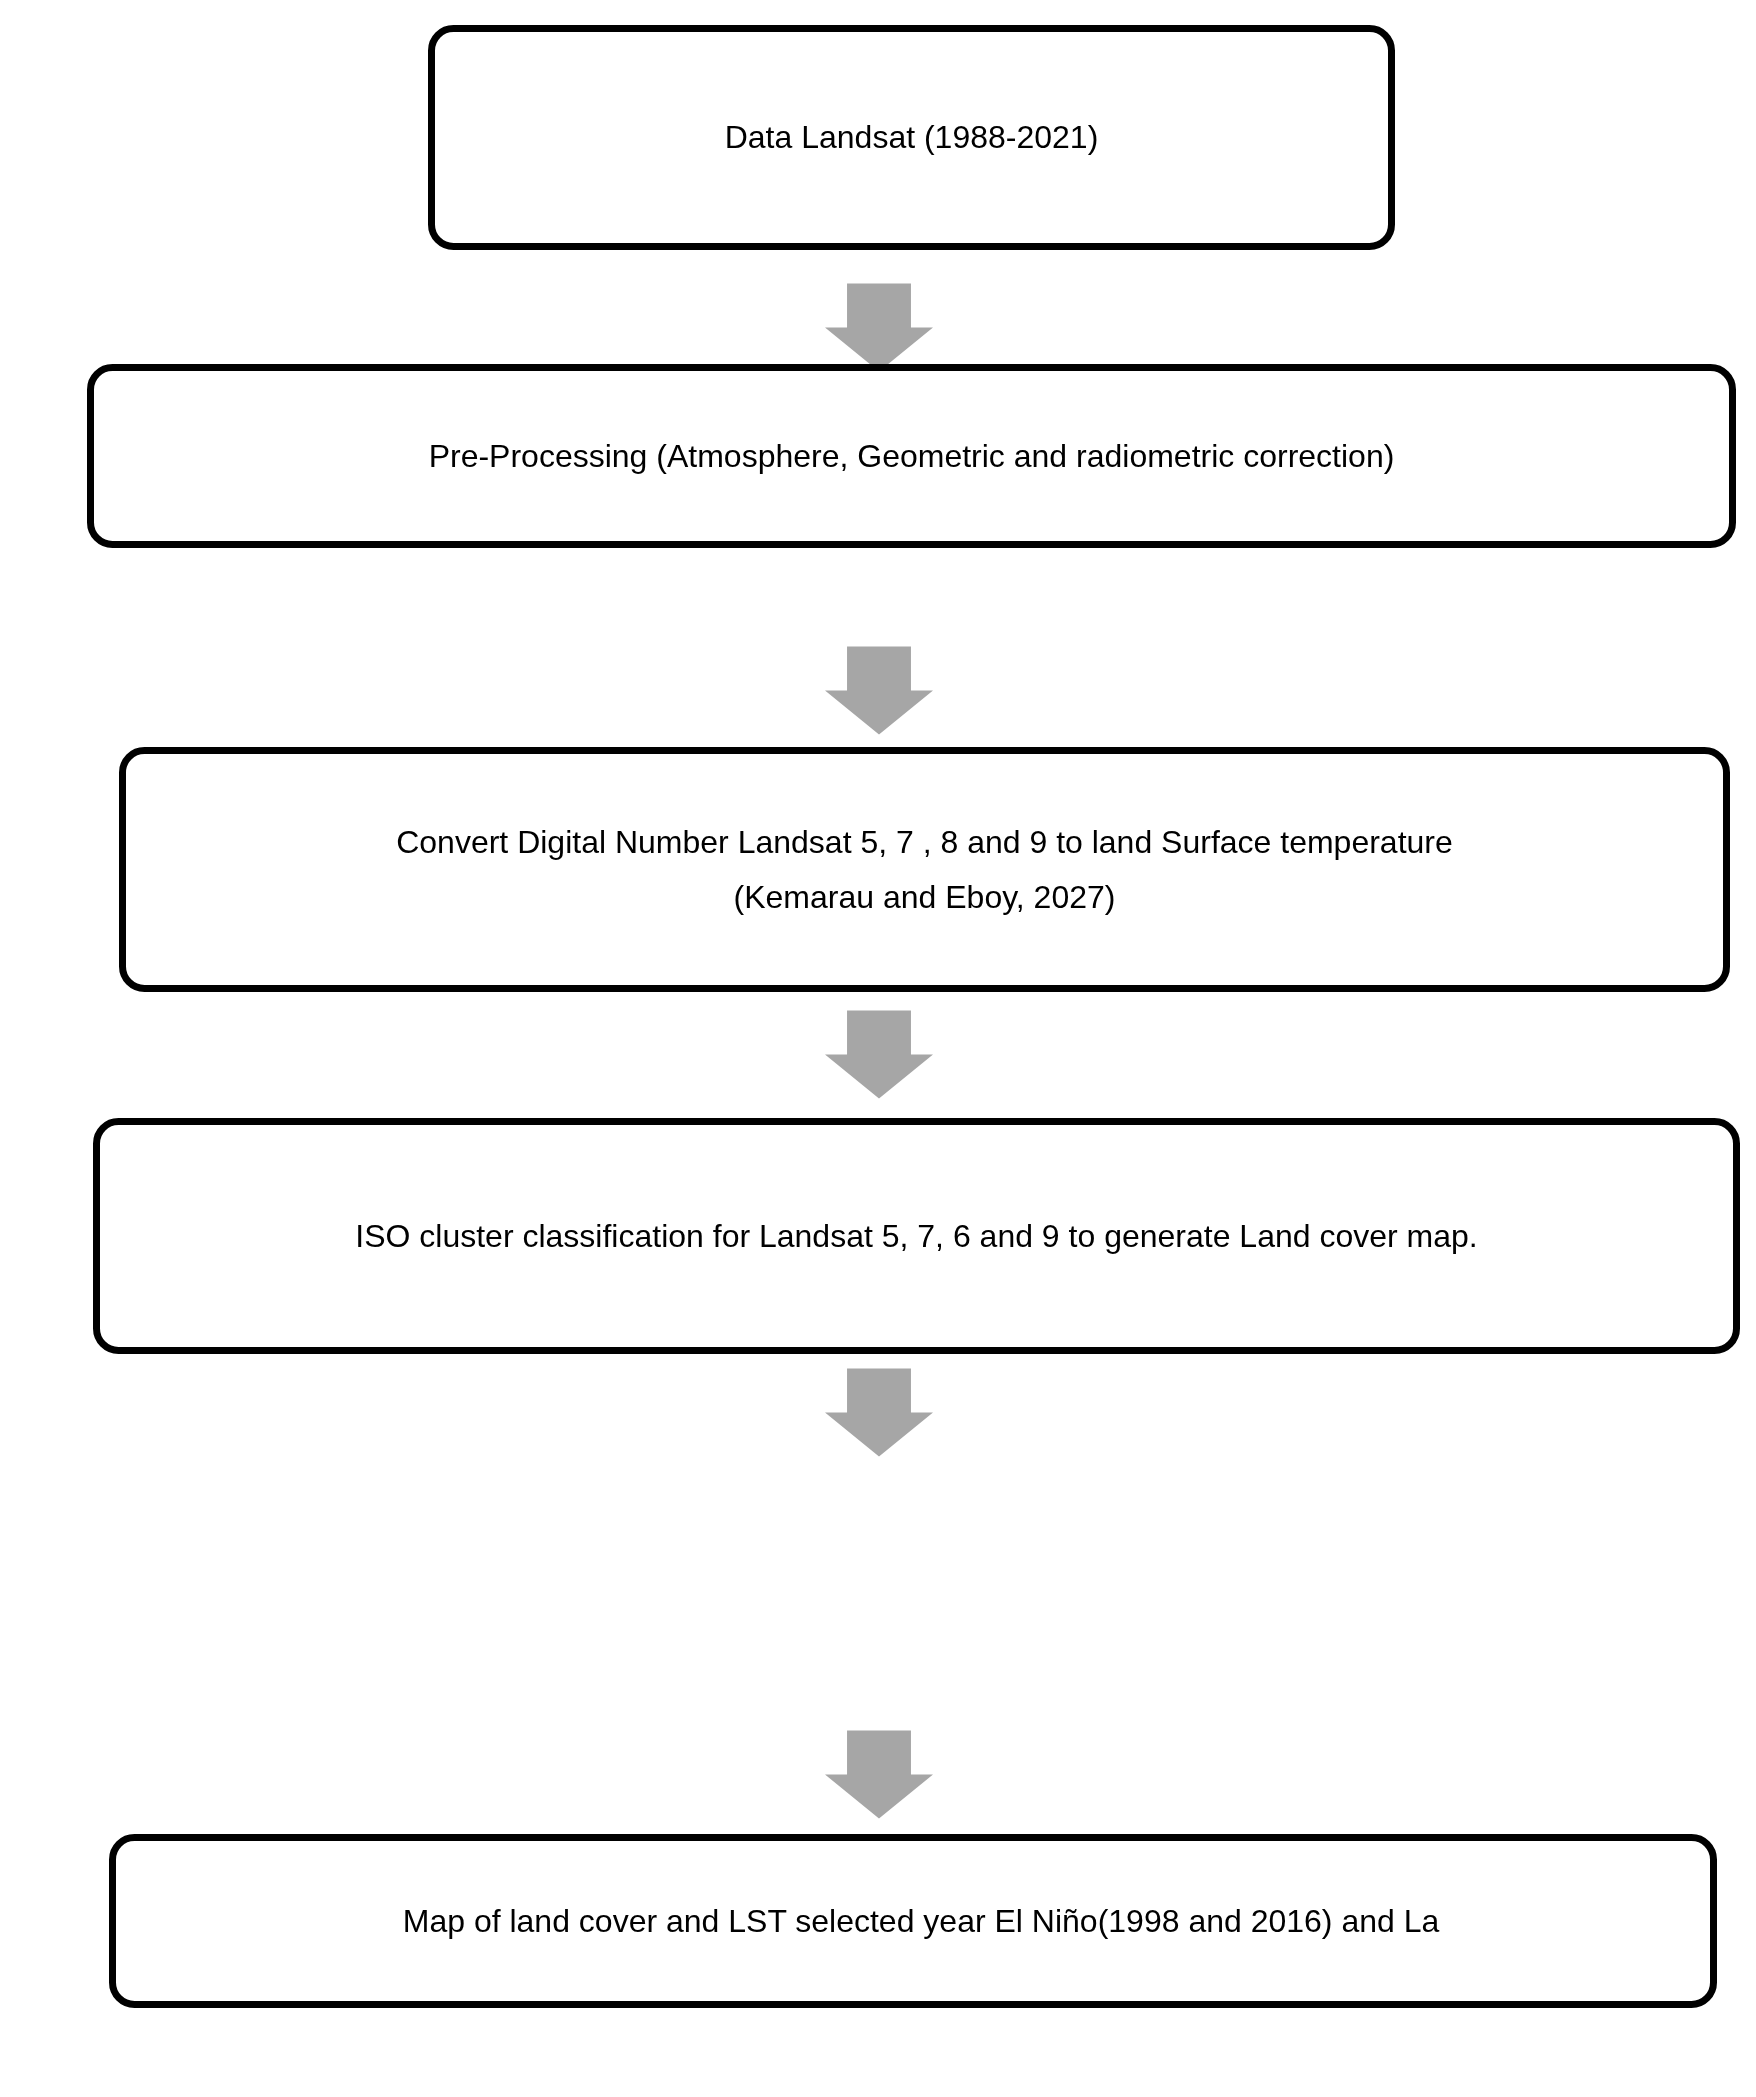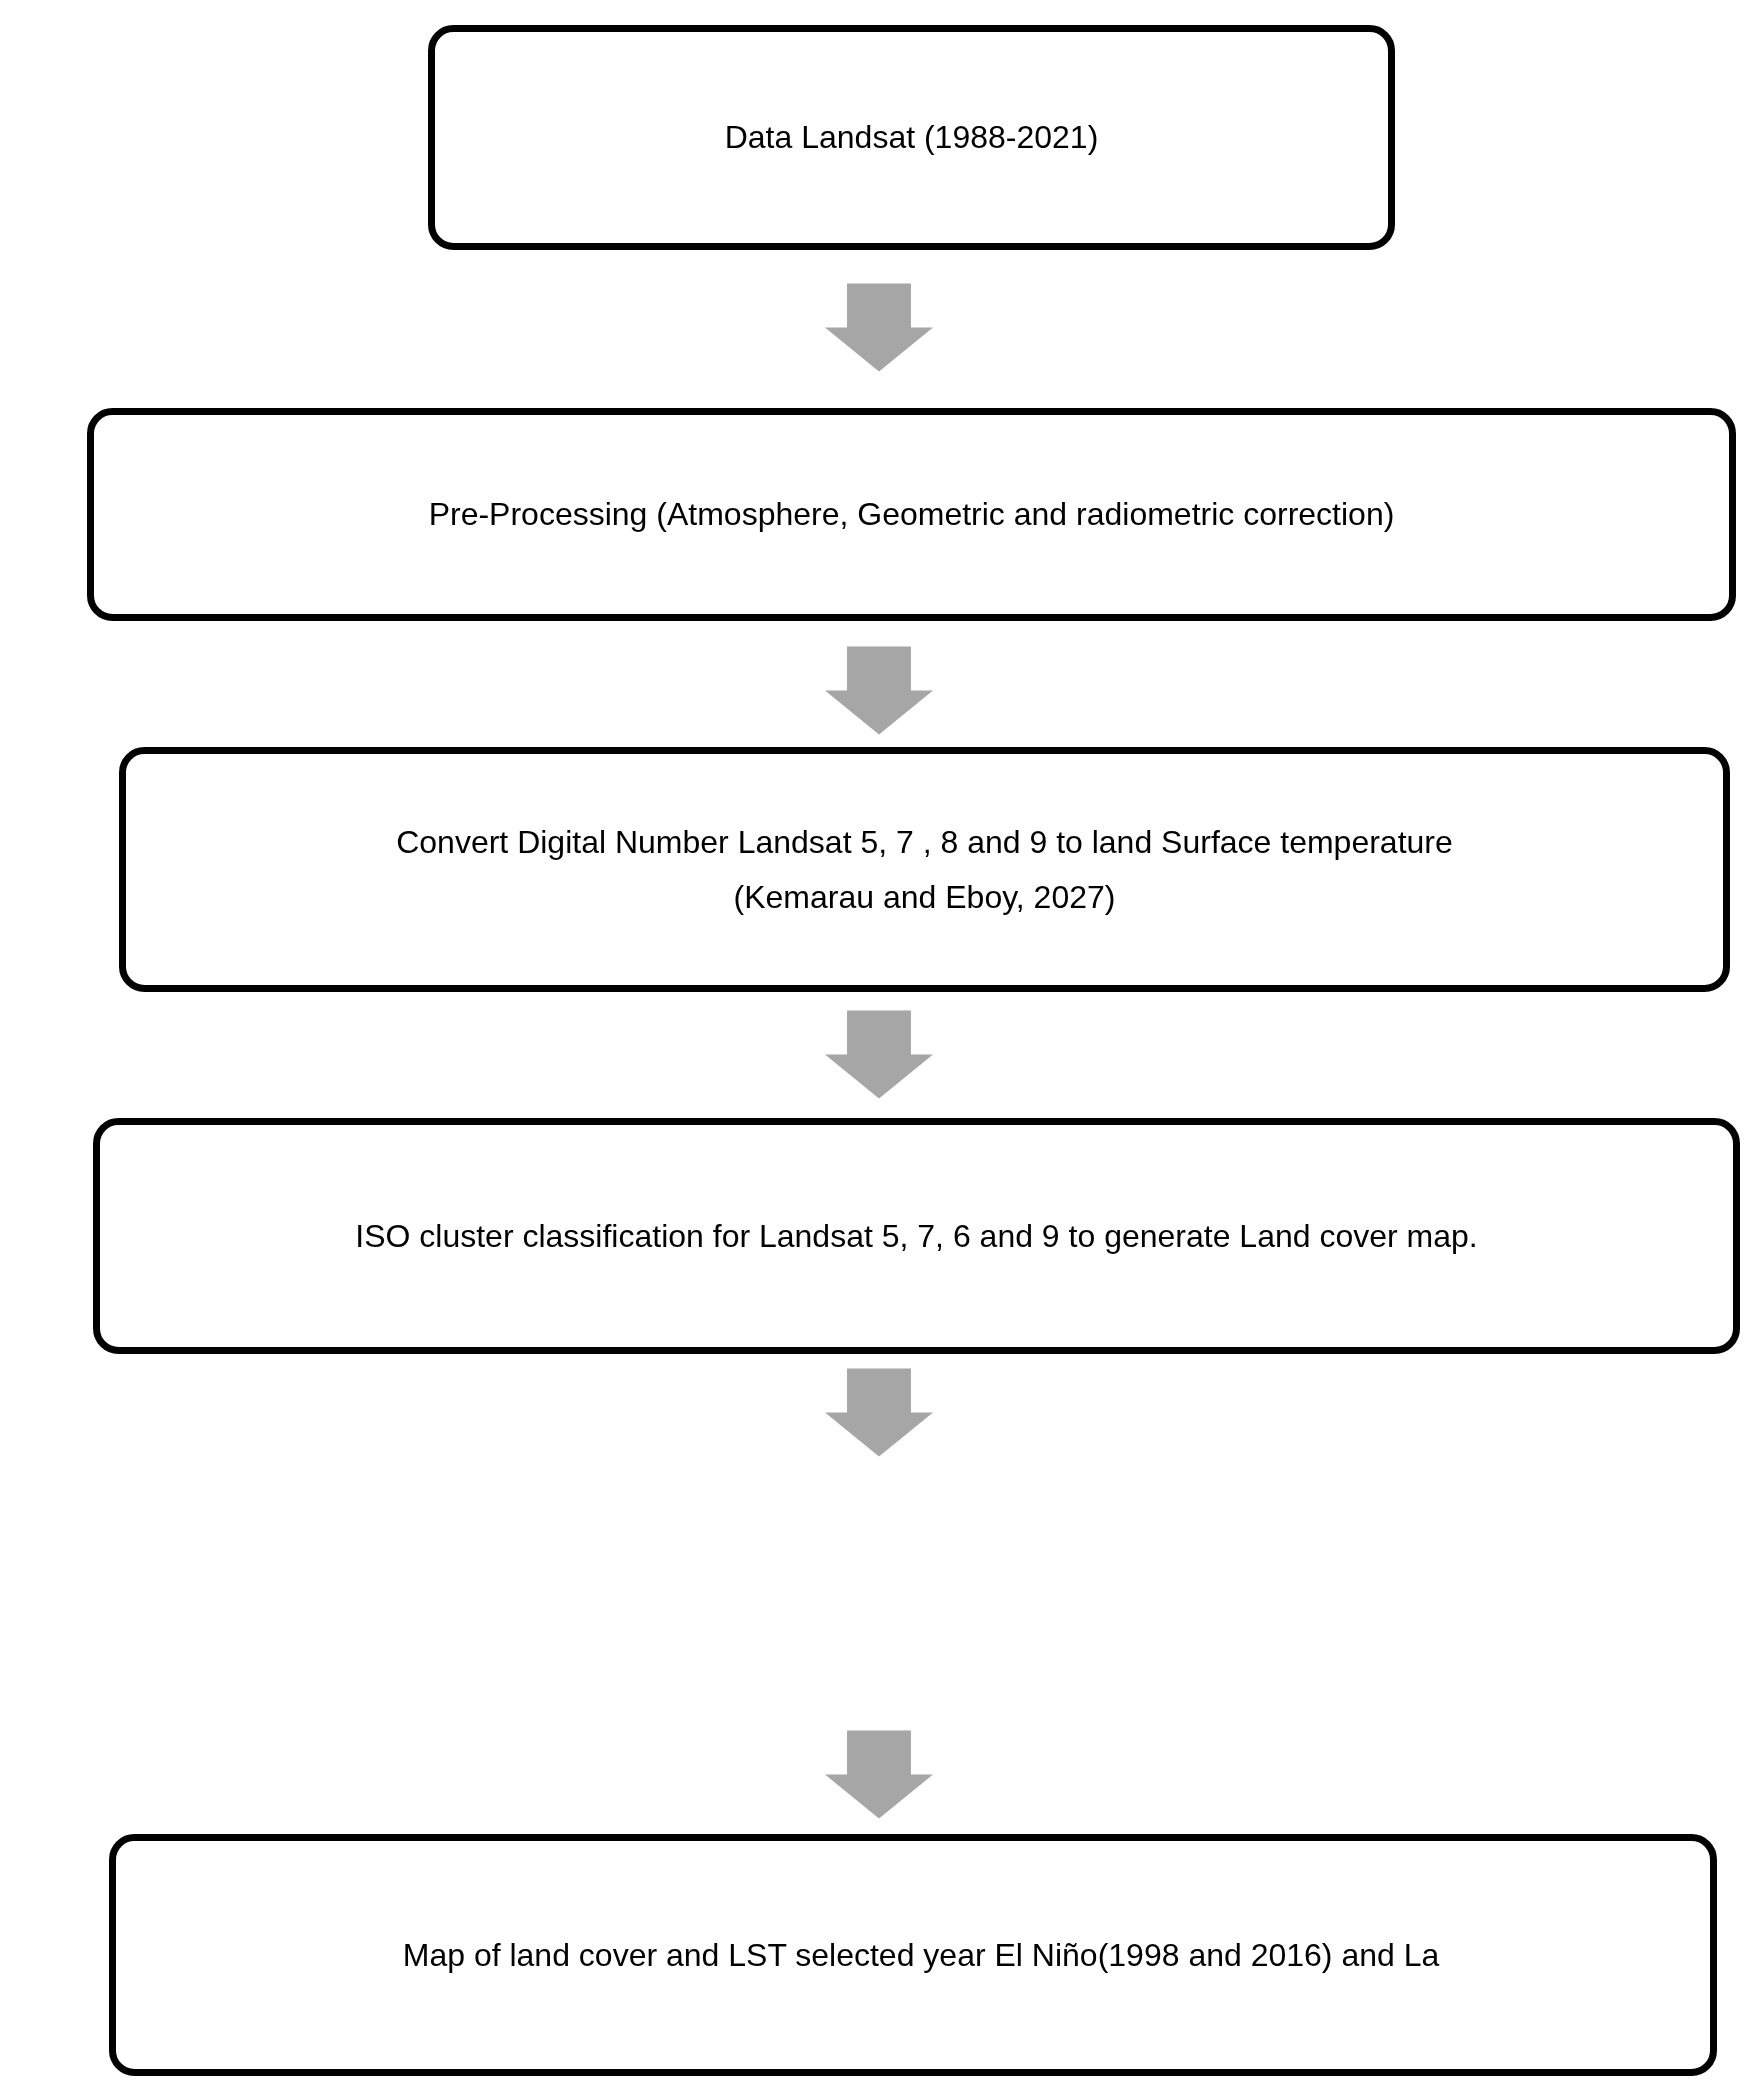--- a/index.html
+++ b/index.html
@@ -33,25 +33,25 @@
   .fbox .line {
     white-space: nowrap;
   }
   .arrow {
     position: absolute;
     width: 108px;
     height: 89px;
     left: 825px;
   }
   #box-1 { left: 396px;  top: 25px;   width: 967px; height: 225px; }
-  #box-2 { left: 55px;  top: 408px;  width: 1649px; height: 213px; }
+  #box-2 { left: 55px;  top: 364px;  width: 1649px; height: 184px; }
   #box-3 { left: 87px;  top: 747px; width: 1611px; height: 245px; }
   #box-4 { left: 61px;  top: 1118px; width: 1647px; height: 236px; }
   #box-5 { left: 30px;   top: 1471px; width: 1701px; height: 243px; }
-  #box-6 { left: 77px;  top: 1834px; width: 1608px; height: 242px; padding-left: 16px; }
+  #box-6 { left: 77px;  top: 1834px; width: 1608px; height: 174px; padding-left: 16px; }
   #arrow-1 { top: 283px; }
   #arrow-2 { top: 646px; }
   #arrow-3 { top: 1010px; }
   #arrow-4 { top: 1368px; }
   #arrow-5 { top: 1730px; }
 </style>
 </head>
 <body>
 
 <div class="canvas">

